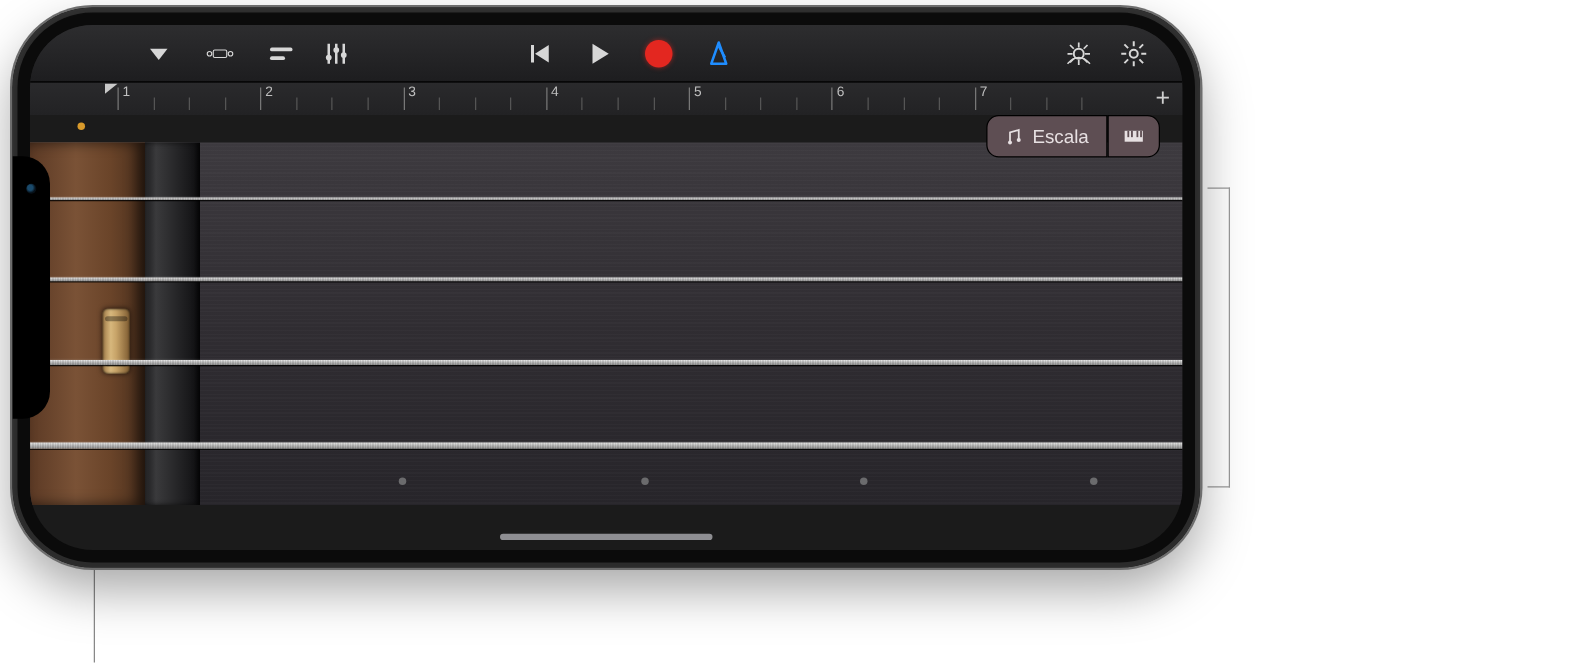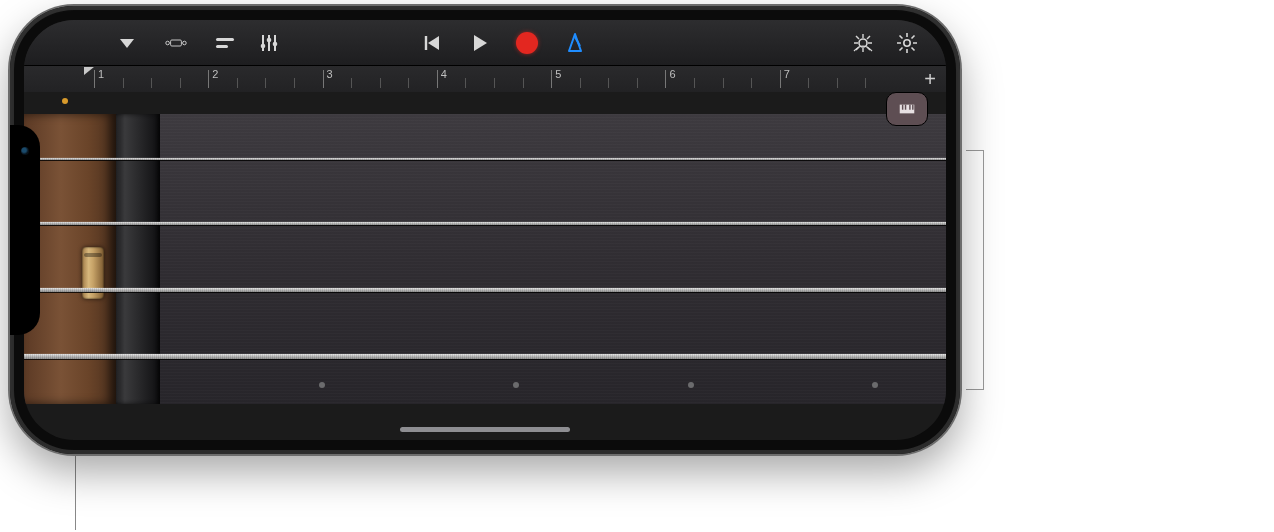--- a/index.html
+++ b/index.html
@@ -376,20 +376,30 @@
           <div class="ruler-seg minor" style="left: 714.286px;"></div>
           <div class="ruler-seg minor" style="left: 742.857px;"></div>
           <div class="ruler-seg minor" style="left: 771.429px;"></div>
         </div>
       <span class="ruler-add">+</span>
     </div>
 
     <div class="loop-dot"></div>
 
     <div class="pill-tabs">
+      <div class="pill">
+        <span class="mini-icon">
+          <svg viewBox="0 0 16 16">
+              <path d="M4 13 V5 l7 -2 v8" stroke="#e7e0e2" fill="none" stroke-width="1.4"></path>
+            <circle cx="4" cy="13" r="1.6" fill="#e7e0e2"></circle>
+              <circle cx="11" cy="11" r="1.6" fill="#e7e0e2"></circle>
+            </svg>
+        </span>
+        <span>Escala</span>
+      </div>
       <div class="pill" style="padding:0 12px">
         <span class="mini-icon">
           <svg viewBox="0 0 22 16">
             <rect x="1" y="2" width="20" height="12" fill="#e7e0e2"></rect>
             <rect x="4" y="2" width="2" height="7" fill="#5e4e53"></rect>
             <rect x="8" y="2" width="2" height="7" fill="#5e4e53"></rect>
             <rect x="14" y="2" width="2" height="7" fill="#5e4e53"></rect>
             <rect x="18" y="2" width="2" height="7" fill="#5e4e53"></rect>
           </svg>
         </span>

